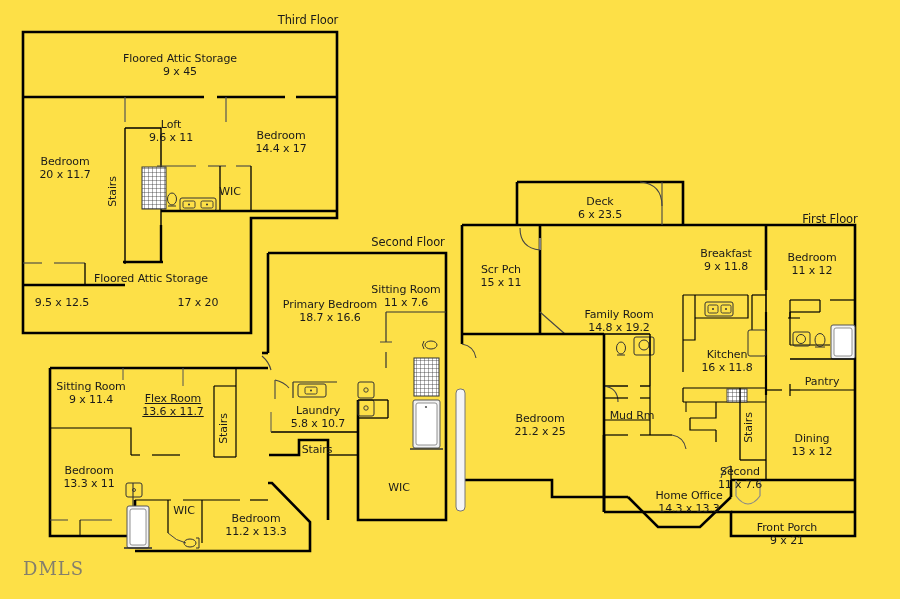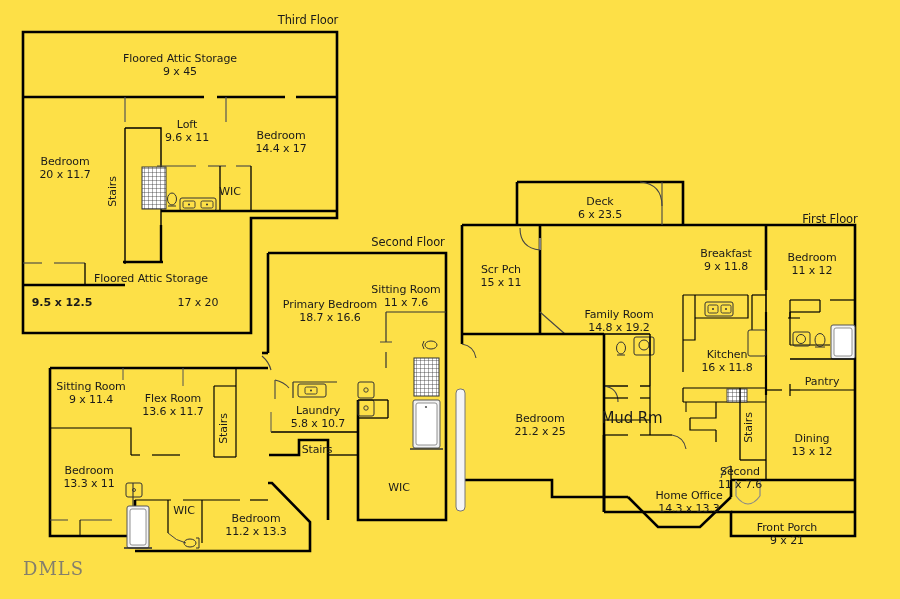--- a/index.html
+++ b/index.html
@@ -25,21 +25,21 @@
     position: absolute;
     font-family: "DejaVu Sans", sans-serif;
     font-size: 11px;
     color: #1a1a1a;
     line-height: 1.18;
     text-align: center;
     white-space: pre;
     transform: translateX(-50%);
     letter-spacing: -0.1px;
   }
-  .lbl.sm { font-size: 15px; }
+  .lbl.sm { font-size: 11px; }
   .lbl.floor {
     font-size: 11.5px;
   }
   .lbl.vert {
     transform: translateX(-50%) rotate(-90deg);
     transform-origin: center center;
   }
   .watermark {
     position: absolute;
     left: 4px;
@@ -311,36 +311,36 @@
         <path d="M628 497 L658 527 L700 527 L731 497" stroke-width="2.6"></path>
         <path d="M731 497 L731 480" stroke-width="2.6"></path>
         <path d="M604 435 L604 512" stroke-width="2.6"></path>
       </g>
     </g>
   </svg>
 
   <div id="labels">
       <div class="lbl floor" style="left: 308px; top: 14px;">Third Floor</div>
       <div class="lbl" style="left: 180px; top: 53px;"><div>Floored Attic Storage</div><div>9 x 45</div></div>
-      <div class="lbl" style="left: 171px; top: 119px; margin-left: 16px;"><div>Loft</div><div>9.6 x 11</div></div>
+      <div class="lbl" style="left: 171px; top: 119px;"><div>Loft</div><div>9.6 x 11</div></div>
       <div class="lbl" style="left: 281px; top: 130px;"><div>Bedroom</div><div>14.4 x 17</div></div>
       <div class="lbl" style="left: 65px; top: 156px;"><div>Bedroom</div><div>20 x 11.7</div></div>
       <div class="lbl vert" style="left: 113px; top: 185px;"><div>Stairs</div></div>
       <div class="lbl" style="left: 230px; top: 186px;"><div>WIC</div></div>
       <div class="lbl" style="left: 151px; top: 273px;"><div>Floored Attic Storage</div></div>
-      <div class="lbl" style="left: 62px; top: 297px; font-weight: bold;"><div>9.5 x 12.5</div></div>
+      <div class="lbl" style="left: 62px; top: 297px;"><div>9.5 x 12.5</div></div>
       <div class="lbl" style="left: 198px; top: 297px;"><div>17 x 20</div></div>
       <div class="lbl floor" style="left: 408px; top: 236px;">Second Floor</div>
       <div class="lbl" style="left: 406px; top: 284px;"><div>Sitting Room</div><div>11 x 7.6</div></div>
       <div class="lbl" style="left: 330px; top: 299px;"><div>Primary Bedroom</div><div>18.7 x 16.6</div></div>
       <div class="lbl" style="left: 318px; top: 405px;"><div>Laundry</div><div>5.8 x 10.7</div></div>
       <div class="lbl" style="left: 317px; top: 444px;"><div>Stairs</div></div>
       <div class="lbl" style="left: 399px; top: 482px;"><div>WIC</div></div>
       <div class="lbl" style="left: 91px; top: 381px;"><div>Sitting Room</div><div>9 x 11.4</div></div>
-      <div class="lbl" style="left: 173px; top: 393px;"><div>Flex Room</div><div>13.6 x 11.7</div></div>
+      <div class="lbl" style="left: 173px; top: 393px; text-decoration: underline;"><div>Flex Room</div><div>13.6 x 11.7</div></div>
       <div class="lbl vert" style="left: 224px; top: 422px;"><div>Stairs</div></div>
       <div class="lbl" style="left: 89px; top: 465px;"><div>Bedroom</div><div>13.3 x 11</div></div>
       <div class="lbl" style="left: 184px; top: 505px;"><div>WIC</div></div>
       <div class="lbl" style="left: 256px; top: 513px;"><div>Bedroom</div><div>11.2 x 13.3</div></div>
       <div class="lbl floor" style="left: 830px; top: 213px; text-align: center;">First Floor</div>
       <div class="lbl" style="left: 600px; top: 196px;"><div>Deck</div><div>6 x 23.5</div></div>
       <div class="lbl" style="left: 726px; top: 248px;"><div>Breakfast</div><div>9 x 11.8</div></div>
       <div class="lbl" style="left: 812px; top: 252px;"><div>Bedroom</div><div>11 x 12</div></div>
       <div class="lbl" style="left: 501px; top: 264px;"><div>Scr Pch</div><div>15 x 11</div></div>
       <div class="lbl" style="left: 619px; top: 273px; margin-top: 36px;"><div>Family Room</div><div>14.8 x 19.2</div></div>

